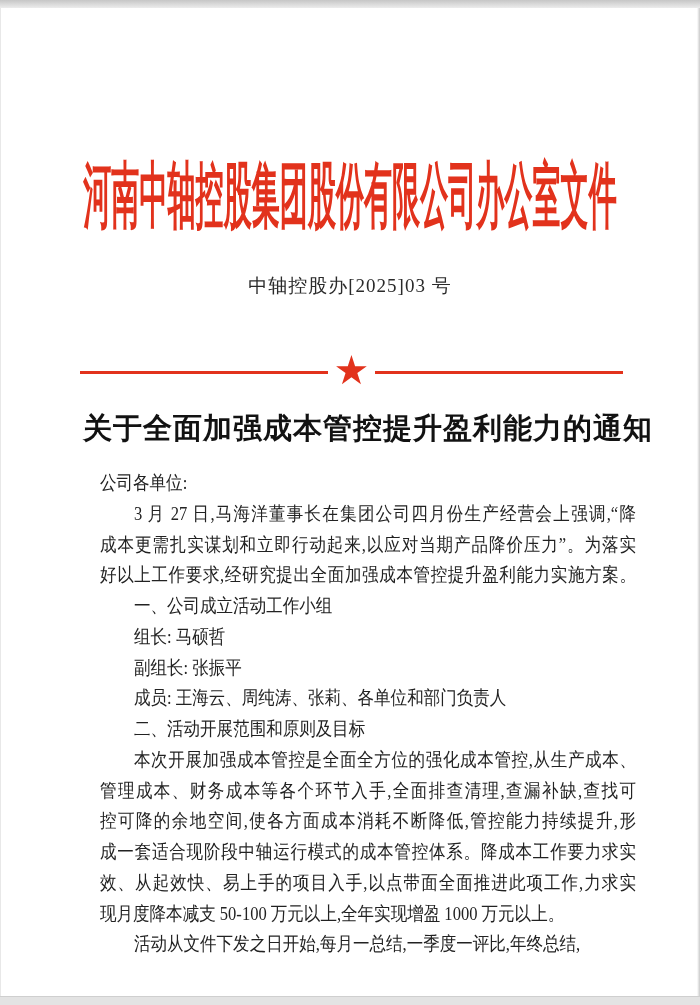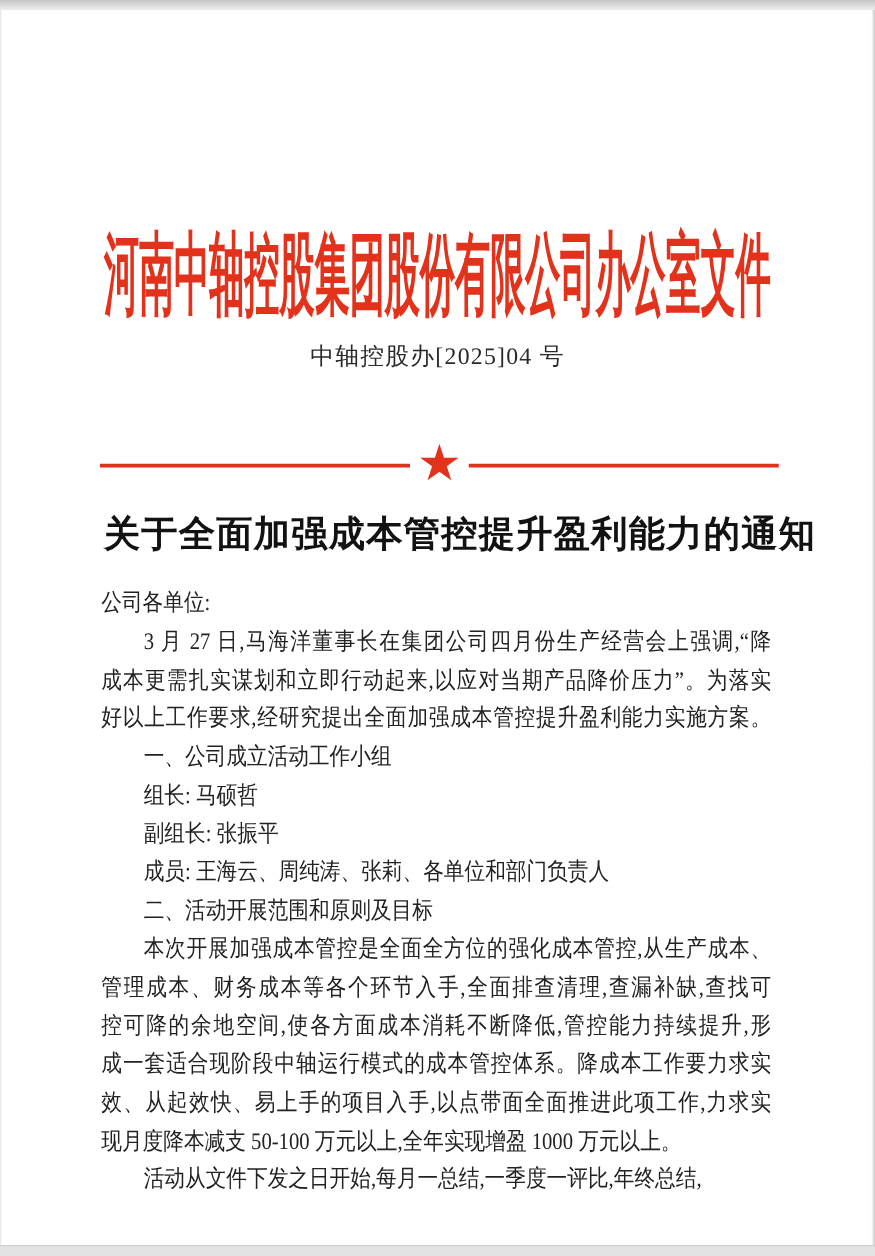--- a/index.html
+++ b/index.html
@@ -25,21 +25,21 @@
   }
   .left-edge {
     position:absolute; top:8px; bottom:9px; left:0; width:1px;
     background:#e8e8e8;
   }
   .page { position:absolute; inset:0; }
 
   
   .red-header {
     position:absolute; top:152px; left:0; right:0; height:88px;
-    display:flex; align-items:center; justify-content:center;margin-top:24px;
+    display:flex; align-items:center; justify-content:center;
   }
   .red-header-text {
     font-family:"Liberation Serif","DejaVu Serif",serif;
     font-weight:700;
     font-size:72px;
     line-height:1;
     white-space:nowrap;
     letter-spacing:0;
     color:var(--accent_red,#e2321c);
     transform:scaleX(0.39);
@@ -79,21 +79,21 @@
     position:absolute; top:406px; left:0; right:0;
     text-align:center;
     font-family:"Liberation Sans","DejaVu Sans",sans-serif;
     font-weight:700;
     font-size:29px; line-height:44px; letter-spacing:1px;
     color:#121212;
     padding-left:36px;
   }
 
   .body-wrap {
-    position:absolute; top:468px; left:81px; width:540px;
+    position:absolute; top:468px; left:100px; width:540px;
   }
   .body-inner {
     width:616px;
     transform:scaleX(0.87);
     transform-origin:0 0;
     font-size:19px;
     line-height:30.75px;
     color:#222222;
   }
   .line { white-space:nowrap; }
@@ -106,21 +106,21 @@
 </style>
 </head>
 <body>
 
 <div class="page">
 
   <div class="red-header">
     <span class="red-header-text">河南中轴控股集团股份有限公司办公室文件</span>
   </div>
 
-  <div class="doc-number">中轴控股办[2025]04 号</div>
+  <div class="doc-number">中轴控股办[2025]03 号</div>
 
 
   <div class="divider">
     <div class="rule"></div>
     <div class="star">★</div>
     <div class="rule"></div>
   </div>
 
   <h1 class="doc-title">关于全面加强成本管控提升盈利能力的通知</h1>
 

